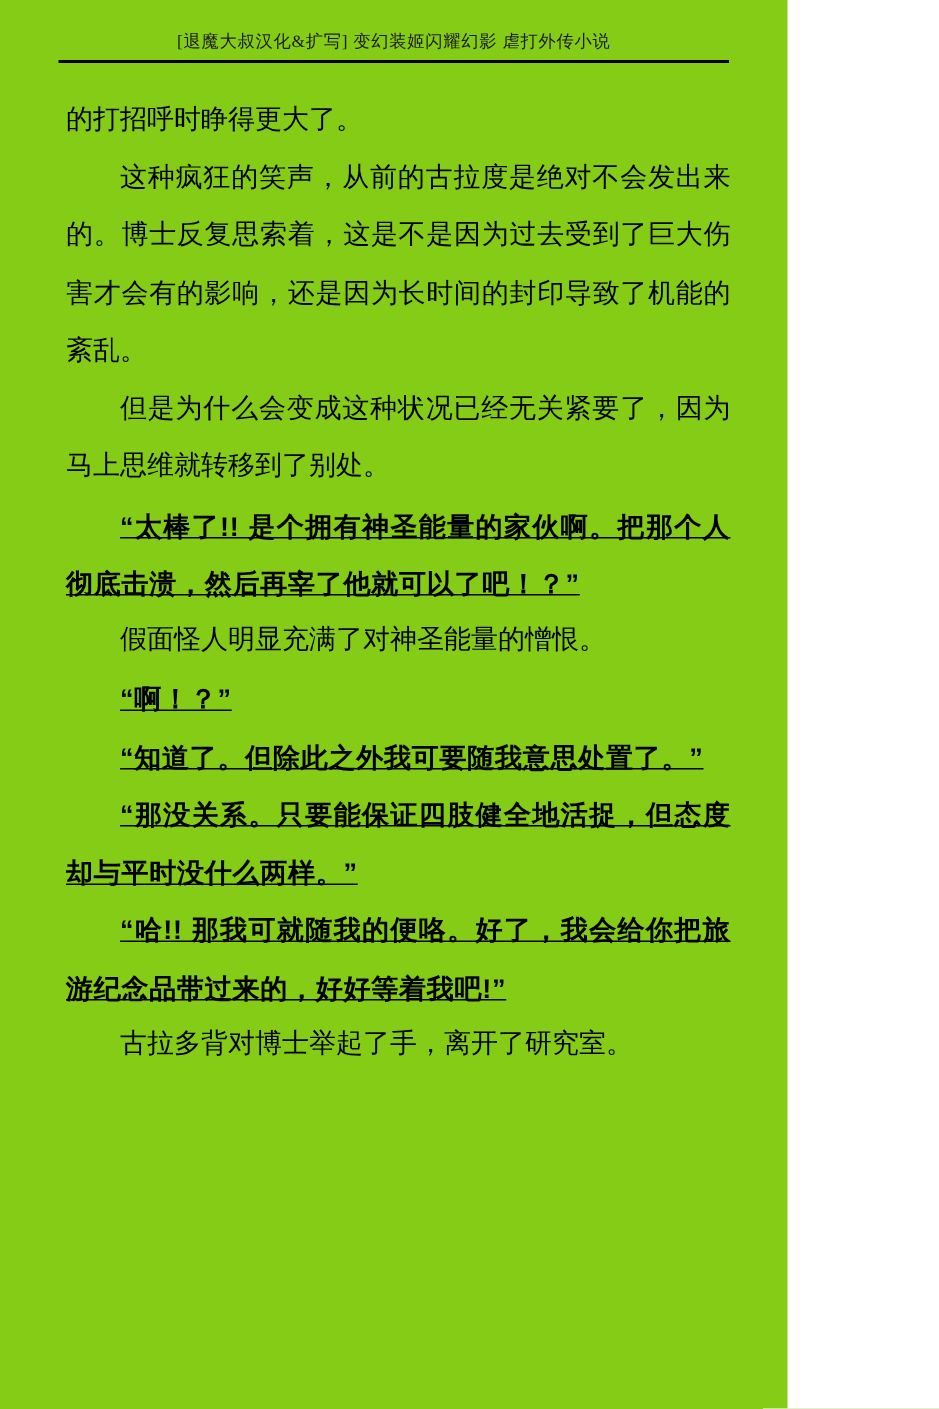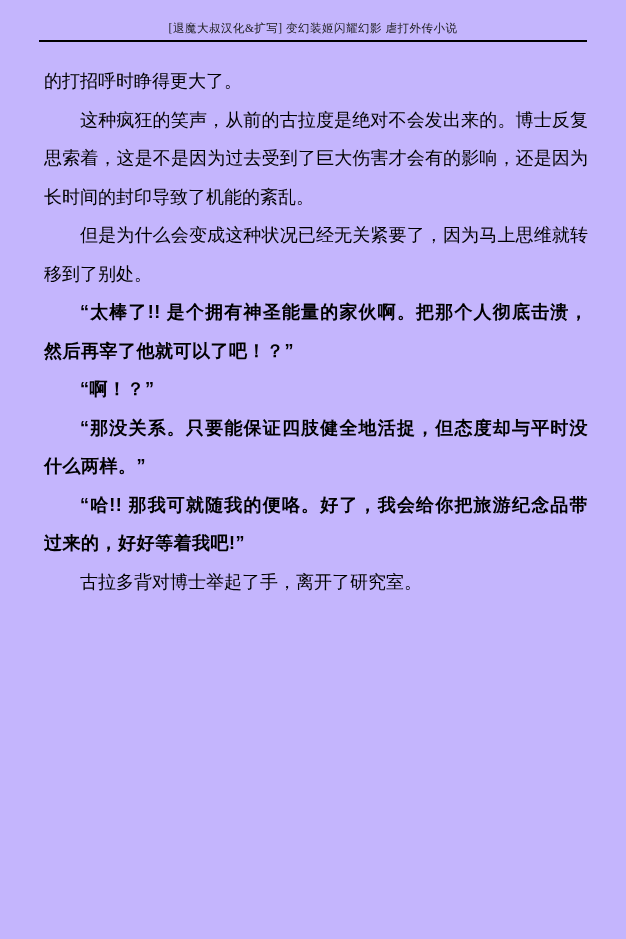--- a/index.html
+++ b/index.html
@@ -2,23 +2,23 @@
 <html><head>
 <meta charset="utf-8">
 <style>
   html, body {
     margin: 0;
     padding: 0;
     background: #ffffff;
   }
   .page {
     position: relative;
-    width: 626px;
+    width: 525px;
     height: 939px;
-    background: #c4b5fd;
+    background: #84cc16;
     box-sizing: border-box;
     overflow: hidden;
     font-family: "Liberation Serif", serif;
   }
   .page-header {
     padding-top: 20px;
   }
   .header-title {
     text-align: center;
     font-size: 11.5px;
@@ -39,42 +39,45 @@
   }
   .para {
     margin: 0;
     font-size: 18px;
     line-height: 38.5px;
     text-align: justify;
     text-justify: inter-ideograph;
     word-break: normal;
     overflow-wrap: anywhere;
     color: #000000;
-    font-family: Liberation Sans, sans-serif;
+    font-family: Liberation Mono, monospace;
   }
   .para.indent {
     text-indent: 36px;
   }
   .para.bold {
     font-weight: bold;
     font-family: "Liberation Sans", sans-serif;
     letter-spacing: 0.5px;
+    text-decoration: underline;
   }
 </style>
 </head>
 <body>
 
 <div class="page">
   <div class="page-header">
     <div class="header-title">[退魔大叔汉化&amp;扩写] 变幻装姬闪耀幻影 虐打外传小说</div>
     <div class="header-rule"></div>
   </div>
   <div class="doc-body" id="paragraph-container">
       <p class="para">的打招呼时睁得更大了。</p>
       <p class="para indent">这种疯狂的笑声，从前的古拉度是绝对不会发出来的。博士反复思索着，这是不是因为过去受到了巨大伤害才会有的影响，还是因为长时间的封印导致了机能的紊乱。</p>
       <p class="para indent">但是为什么会变成这种状况已经无关紧要了，因为马上思维就转移到了别处。</p>
       <p class="para indent bold">“太棒了!! 是个拥有神圣能量的家伙啊。把那个人彻底击溃，然后再宰了他就可以了吧！？”</p>
+      <p class="para indent">假面怪人明显充满了对神圣能量的憎恨。</p>
       <p class="para indent bold">“啊！？”</p>
+      <p class="para indent bold">“知道了。但除此之外我可要随我意思处置了。”</p>
       <p class="para indent bold">“那没关系。只要能保证四肢健全地活捉，但态度却与平时没什么两样。”</p>
       <p class="para indent bold">“哈!! 那我可就随我的便咯。好了，我会给你把旅游纪念品带过来的，好好等着我吧!”</p>
       <p class="para indent">古拉多背对博士举起了手，离开了研究室。</p>
     </div>
 </div>
 
 </body></html>

